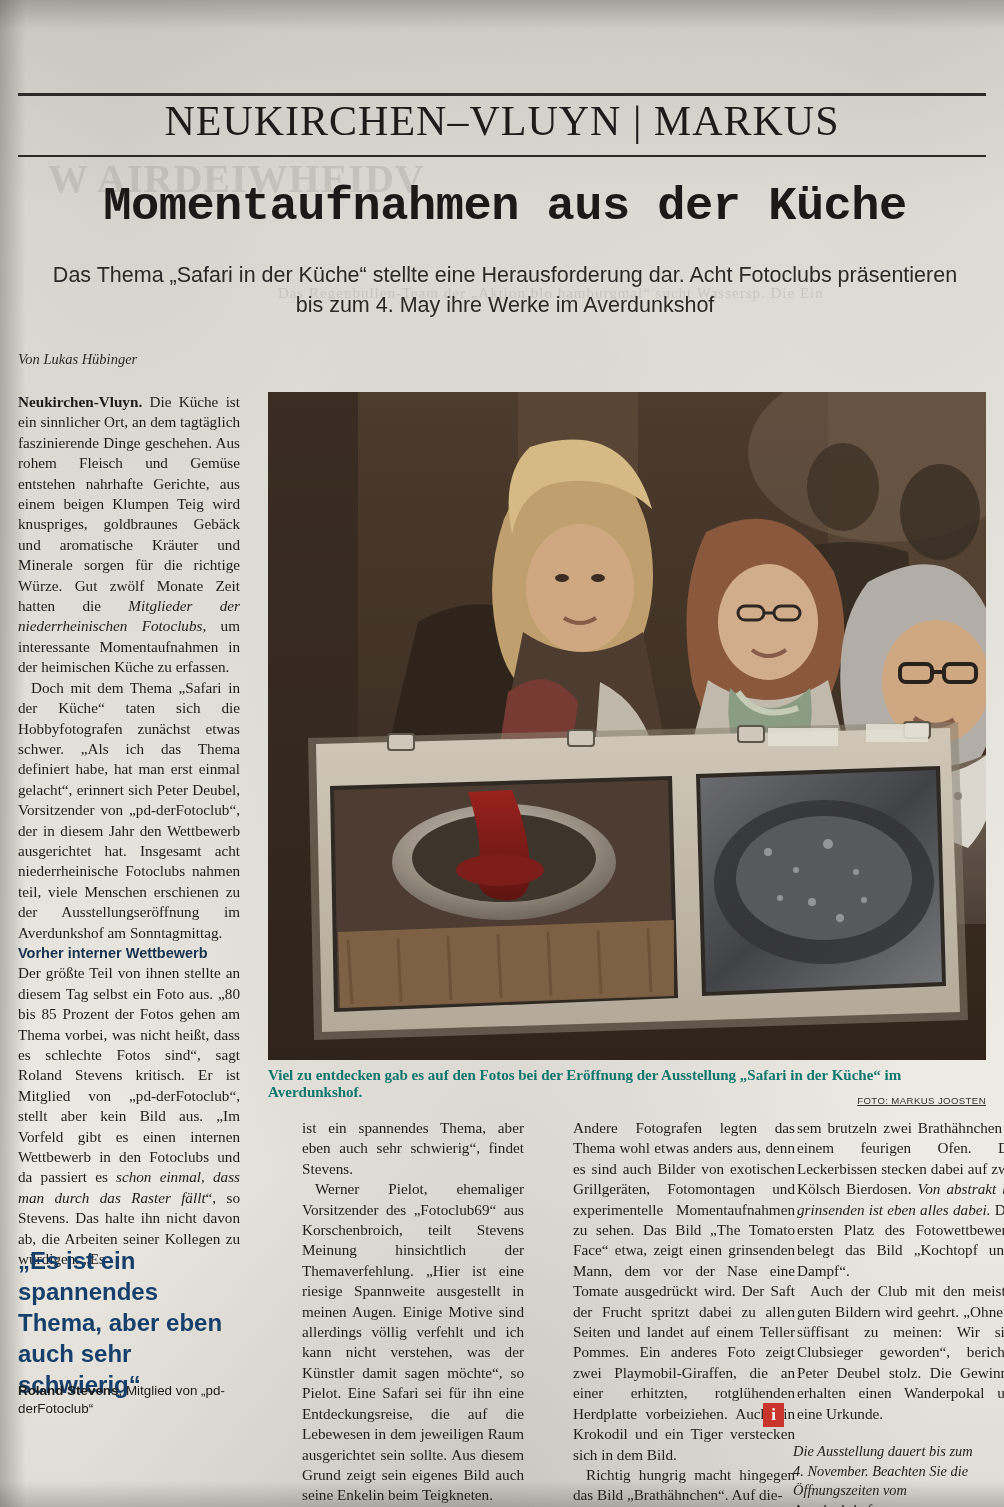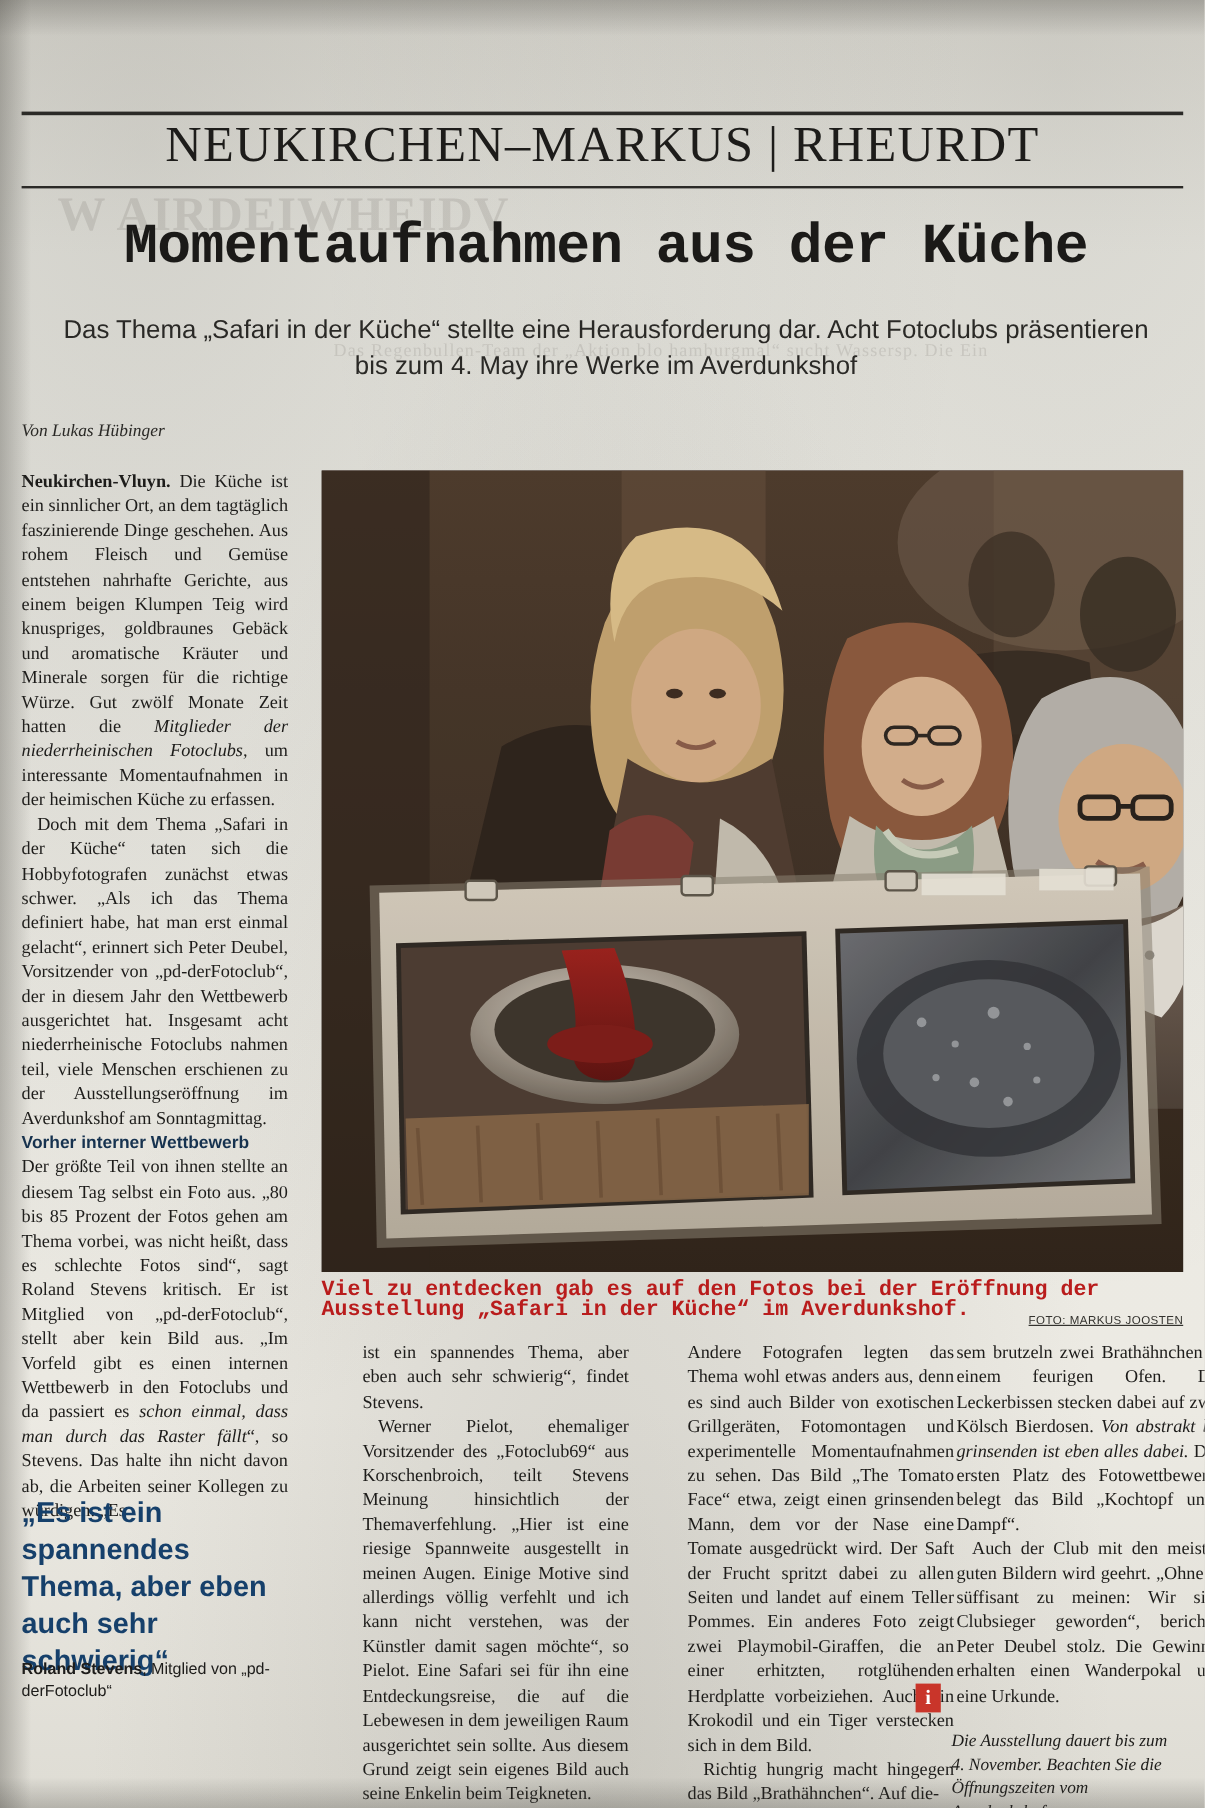--- a/index.html
+++ b/index.html
@@ -151,25 +151,25 @@
     left: 250px; top: 337px;
     width: 718px; height: 668px;
     overflow: hidden;
     background: #3a2e28;
   }
   .photo svg { display: block; }
   .caption {
     position: absolute;
     left: 250px; top: 1012px;
     width: 718px;
-    font-family: Liberation Mono, monospace;
-    font-weight: bold;
-    font-size: 18px;
+    font-family: Liberation Serif, serif;
+    font-weight: bold;
+    font-size: 15px;
     line-height: 17px;
-    color: #b91c1c;
+    color: #0f766e;
   }
   .photo-credit {
     position: absolute;
     left: 250px; top: 1040px;
     width: 718px;
     text-align: right;
     font-family: "Liberation Sans", sans-serif;
     font-size: 9.6px;
     letter-spacing: 0.4px;
     color: #33322e;
@@ -241,21 +241,21 @@
 </head>
 <body>
 
 <div class="page">
   <div class="sheet">
 
     <div class="ghost ghost-3">Das Regenbullen-Team der „Aktion blo hamburgmal“ sucht Wassersp. Die Ein</div>
     <div class="ghost ghost-1">W AIRDEIWHEIDV</div>
 
     <div class="rule-top"></div>
-    <div class="masthead">NEUKIRCHEN–MARKUS | RHEURDT</div>
+    <div class="masthead">NEUKIRCHEN–VLUYN | MARKUS</div>
     <div class="rule-under"></div>
 
     <div class="headline">Momentaufnahmen aus der Küche</div>
     <div class="subhead">Das Thema „Safari in der Küche“ stellte eine Herausforderung dar. Acht Fotoclubs präsentieren bis zum 4. May ihre Werke im Averdunkshof</div>
     <div class="byline">Von Lukas Hübinger</div>
 
     <div class="col-left">
       <p class="first">
         <span class="lead-city">Neukirchen-Vluyn.</span><span> Die Küche ist ein sinnlicher Ort, an dem tagtäglich faszinierende Dinge geschehen. Aus rohem Fleisch und Gemüse entstehen nahrhafte Gerichte, aus einem beigen Klumpen Teig wird knuspriges, goldbraunes Gebäck und aromatische Kräuter und Minerale sorgen für die richtige Würze. Gut zwölf Monate Zeit hatten die </span><span class="ital">Mitglieder der niederrheinischen Fotoclubs</span><span>, um interessante Momentaufnahmen in der heimischen Küche zu erfassen.</span>
       </p>

